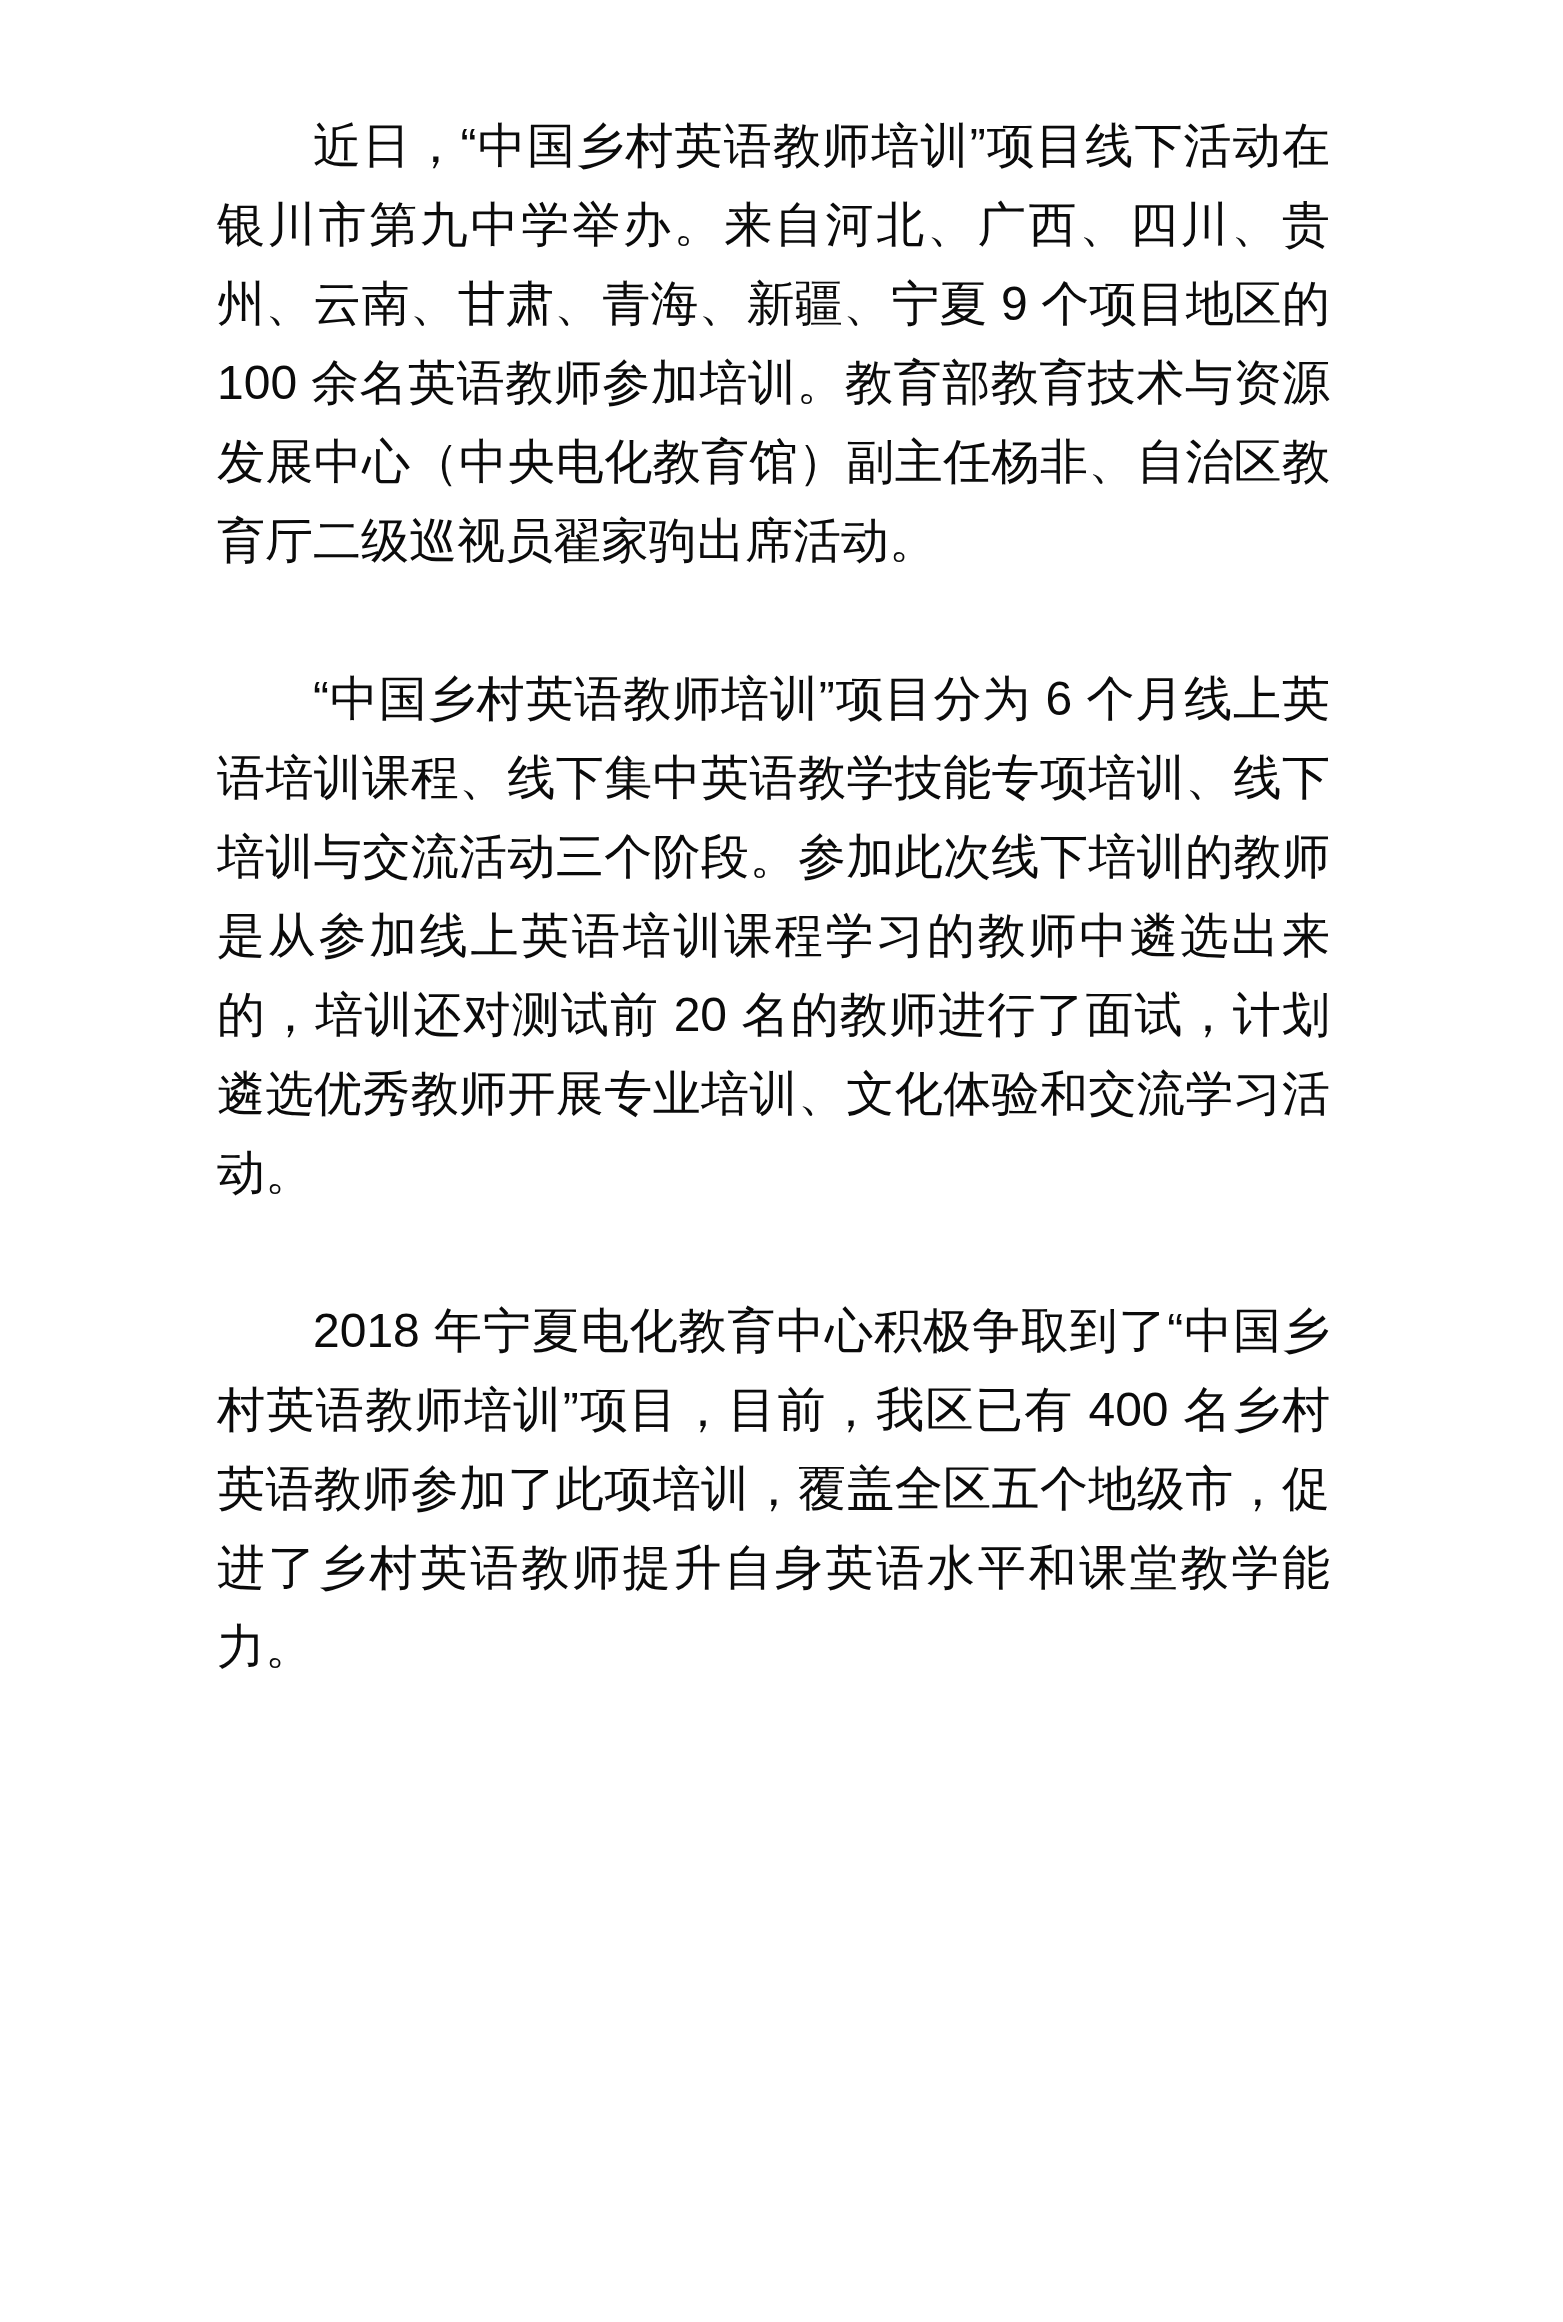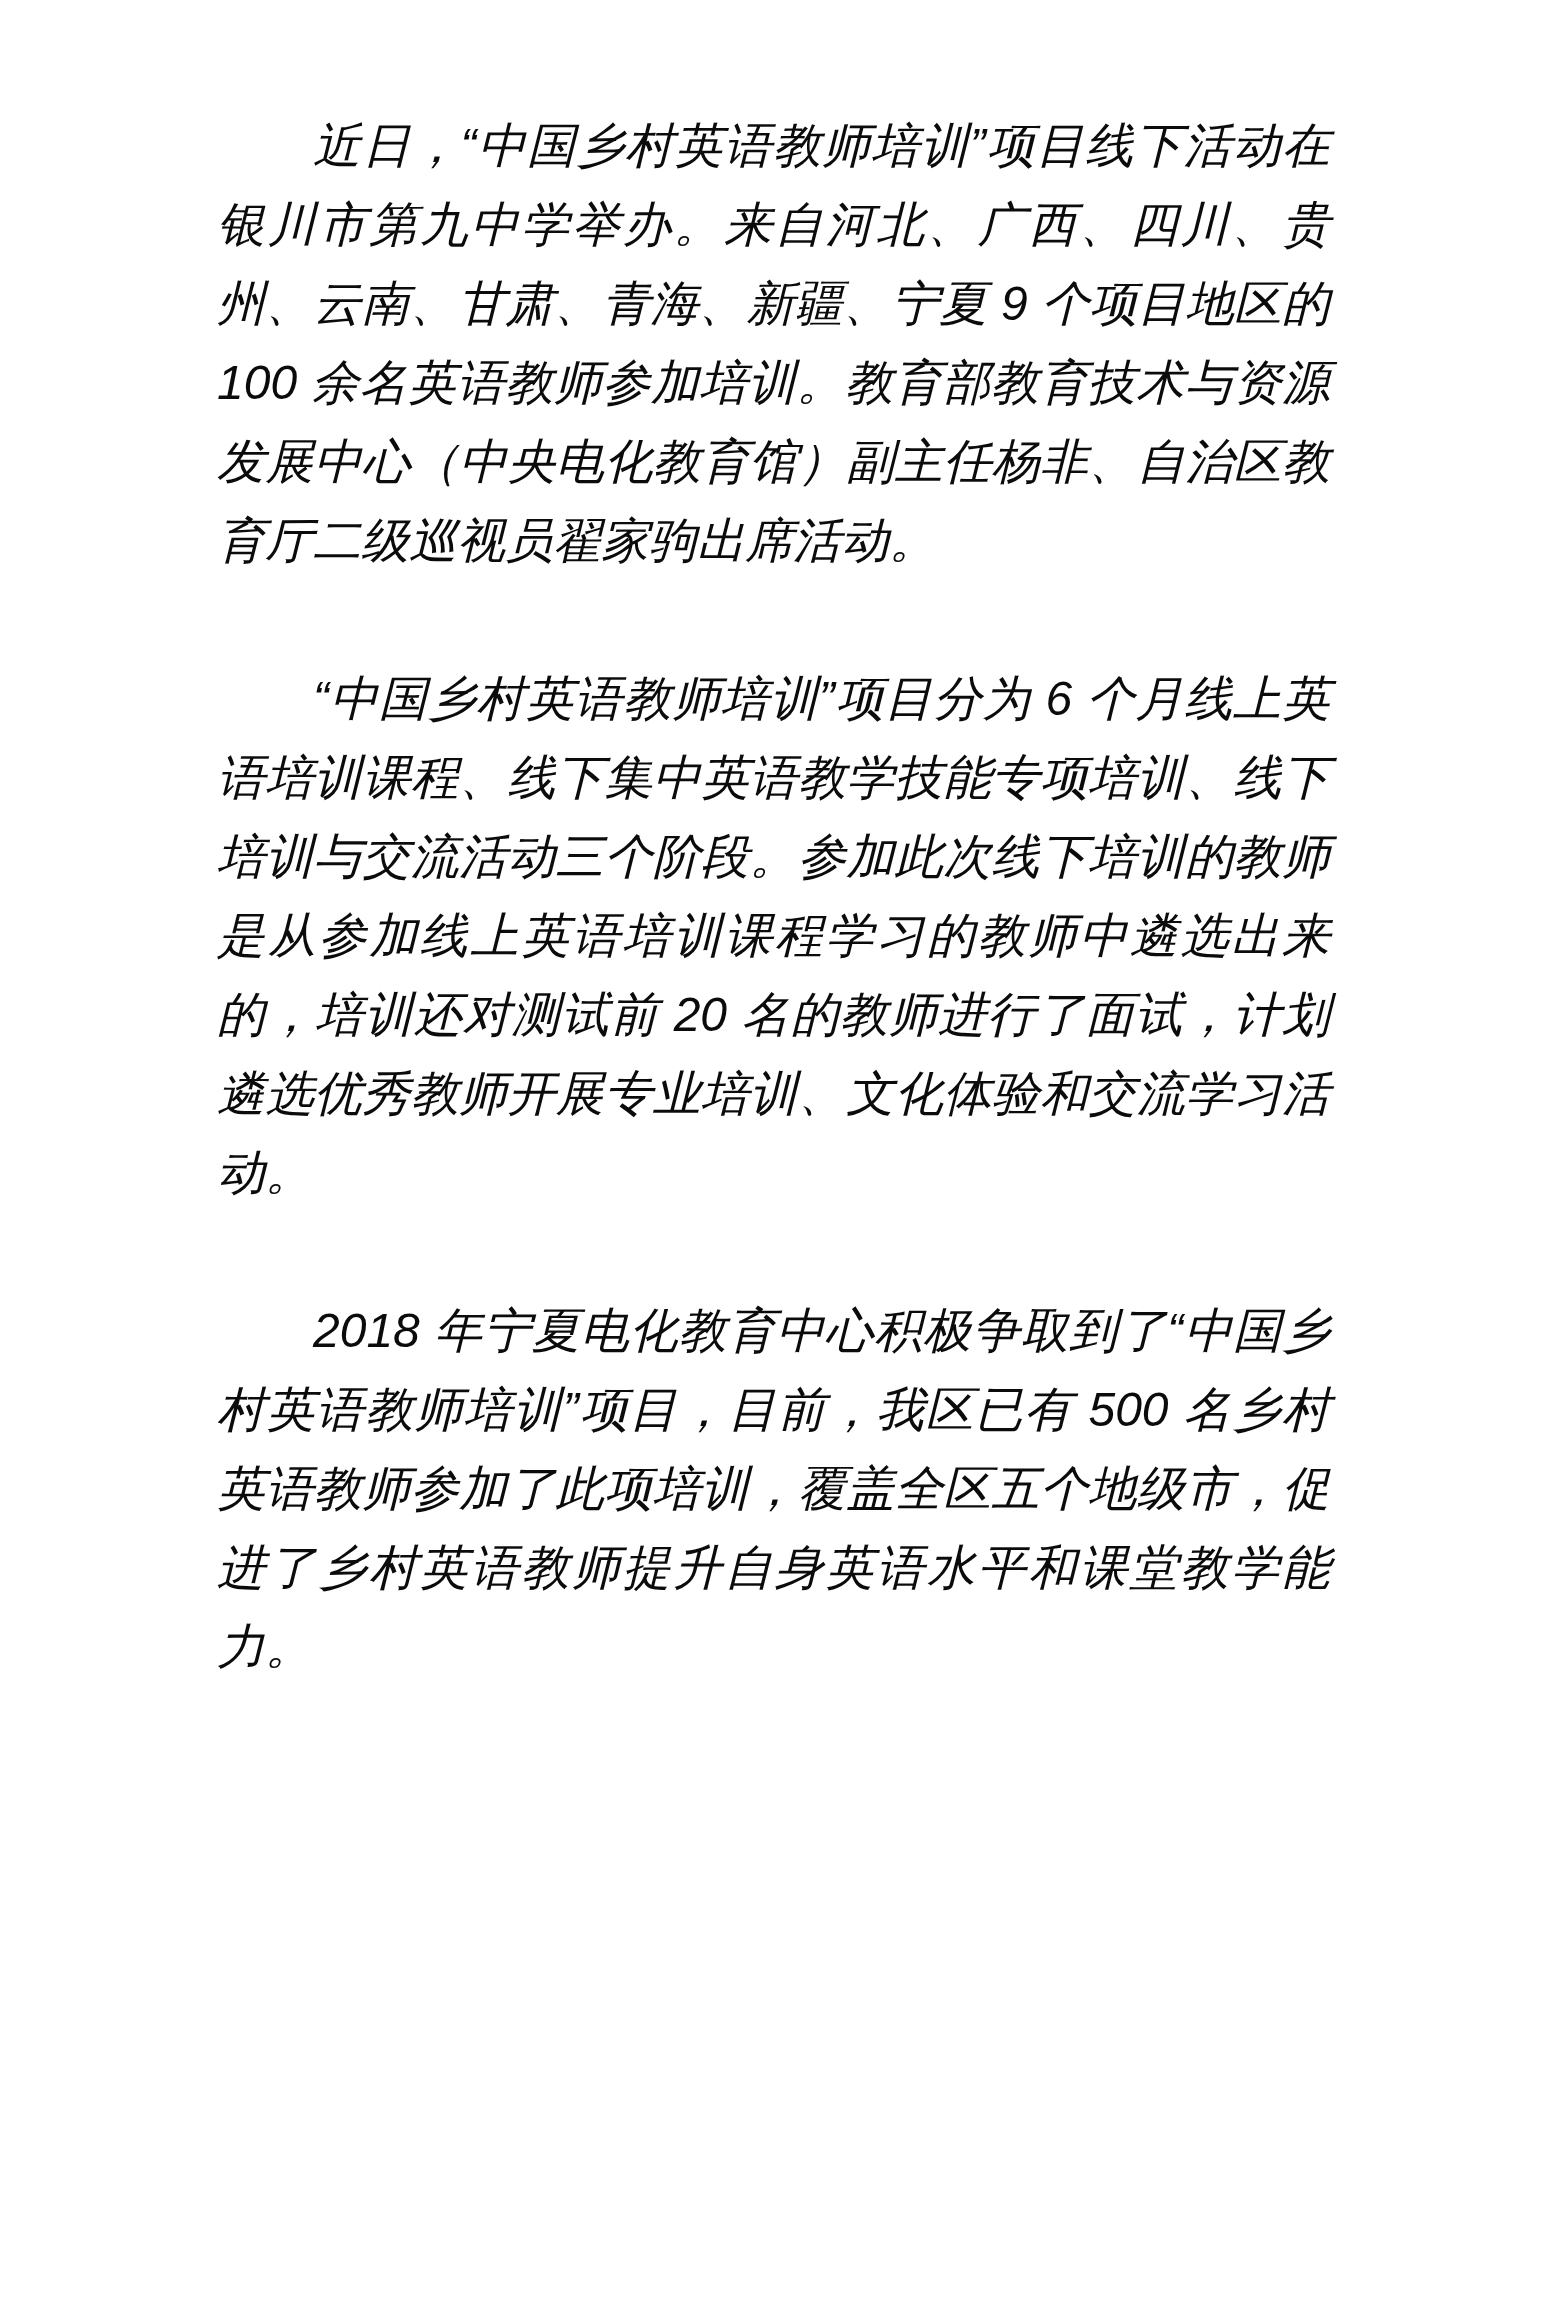--- a/index.html
+++ b/index.html
@@ -7,21 +7,20 @@
     padding: 0;
     background: #ffffff;
   }
   .page {
     position: relative;
     width: 1563px;
     height: 2323px;
     background: #ffffff;
     overflow: hidden;
     box-sizing: border-box;
-    font-style: italic;
   }
   .doc-body {
     position: absolute;
     left: 217px;
     top: 106px;
     width: 1113px;
   }
   .para {
     font-family: "Liberation Sans", "DejaVu Sans", sans-serif;
     font-size: 48px;
@@ -39,16 +38,16 @@
     margin-bottom: 0;
   }
 </style>
 </head>
 <body>
 
 <div class="page">
   <div class="doc-body">
     <p class="para">近日，“中国乡村英语教师培训”项目线下活动在银川市第九中学举办。来自河北、广西、四川、贵州、云南、甘肃、青海、新疆、宁夏 9 个项目地区的 100 余名英语教师参加培训。教育部教育技术与资源发展中心（中央电化教育馆）副主任杨非、自治区教育厅二级巡视员翟家驹出席活动。</p>
     <p class="para">“中国乡村英语教师培训”项目分为 6 个月线上英语培训课程、线下集中英语教学技能专项培训、线下培训与交流活动三个阶段。参加此次线下培训的教师是从参加线上英语培训课程学习的教师中遴选出来的，培训还对测试前 20 名的教师进行了面试，计划遴选优秀教师开展专业培训、文化体验和交流学习活动。</p>
-    <p class="para">2018 年宁夏电化教育中心积极争取到了“中国乡村英语教师培训”项目，目前，我区已有 500 名乡村英语教师参加了此项培训，覆盖全区五个地级市，促进了乡村英语教师提升自身英语水平和课堂教学能力。</p>
+    <p class="para">2018 年宁夏电化教育中心积极争取到了“中国乡村英语教师培训”项目，目前，我区已有 400 名乡村英语教师参加了此项培训，覆盖全区五个地级市，促进了乡村英语教师提升自身英语水平和课堂教学能力。</p>
   </div>
 </div>
 
 
 </body></html>

